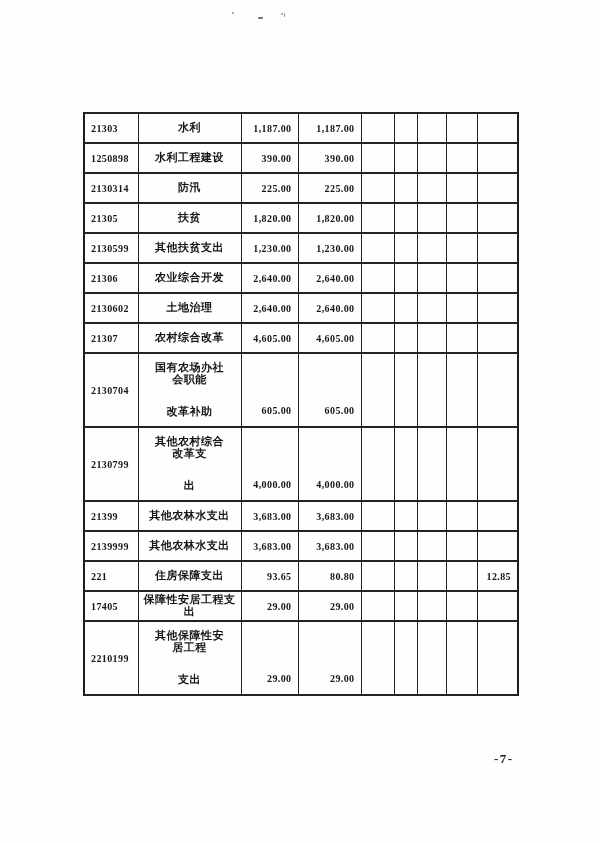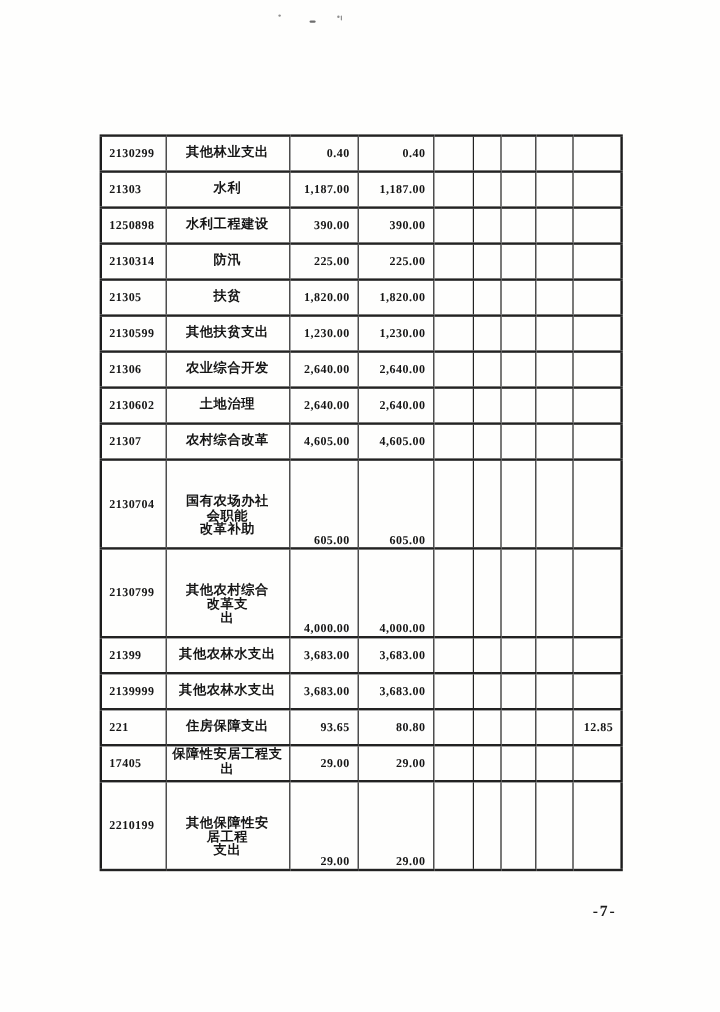--- a/index.html
+++ b/index.html
@@ -54,32 +54,33 @@
   }
   .name-lines {
     display: flex;
     flex-direction: column;
     justify-content: center;
     line-height: 1.05;
   }
   tr.tall .name-lines {
     height: 72px;
     box-sizing: border-box;
-    justify-content: flex-end;
+    justify-content: space-between;
     padding: 8px 16px 8px;
   }
   td.amt {
     font-size: 10px;
     text-align: right;
     padding-right: 6px;
     letter-spacing: 0.4px;
     white-space: nowrap;
   }
   tr.tall td.amt {
     vertical-align: bottom;
+    padding-bottom: 10px;
   }
   .pagenum {
     position: absolute;
     left: 494px; top: 751px;
     font-size: 13px;
     font-weight: bold;
     letter-spacing: 1.5px;
     color: #1a1a1a;
     font-family: "Liberation Serif", "DejaVu Serif", serif;
   }
@@ -101,35 +102,20 @@
       <col style="width:57px">
       <col style="width:63px">
       <col style="width:33px">
       <col style="width:23px">
       <col style="width:29px">
       <col style="width:31px">
       <col style="width:41px">
     </colgroup>
     <tbody>
         <tr class="row">
-          <td class="code">2130299</td>
-          <td class="name">
-            <div class="name-lines">
-              <span>其他林业支出</span>
-            </div>
-          </td>
-          <td class="amt">0.40</td>
-          <td class="amt">0.40</td>
-          <td class="empty"></td>
-          <td class="empty"></td>
-          <td class="empty"></td>
-          <td class="empty"></td>
-          <td class="amt"></td>
-        </tr>
-        <tr class="row">
           <td class="code">21303</td>
           <td class="name">
             <div class="name-lines">
               <span>水利</span>
             </div>
           </td>
           <td class="amt">1,187.00</td>
           <td class="amt">1,187.00</td>
           <td class="empty"></td>
           <td class="empty"></td>

